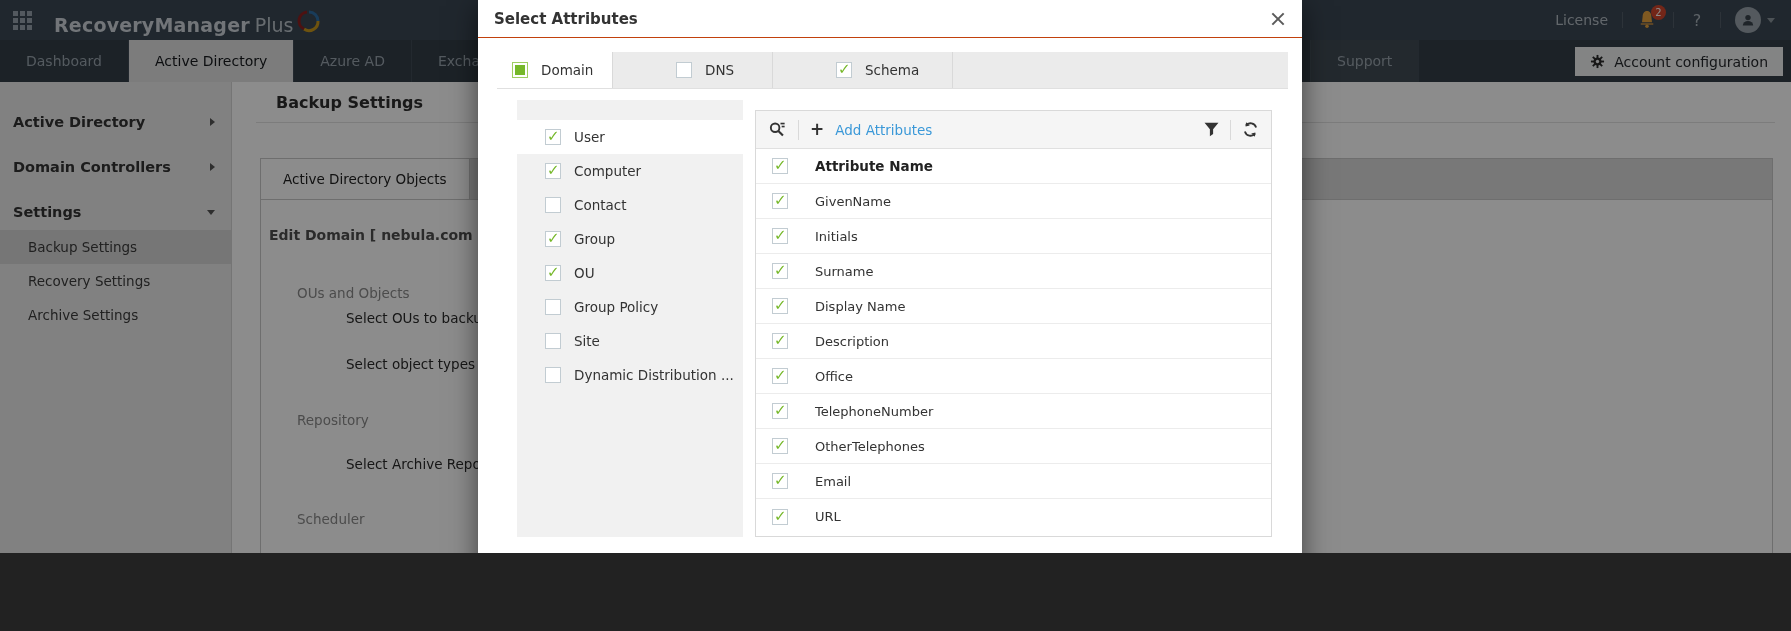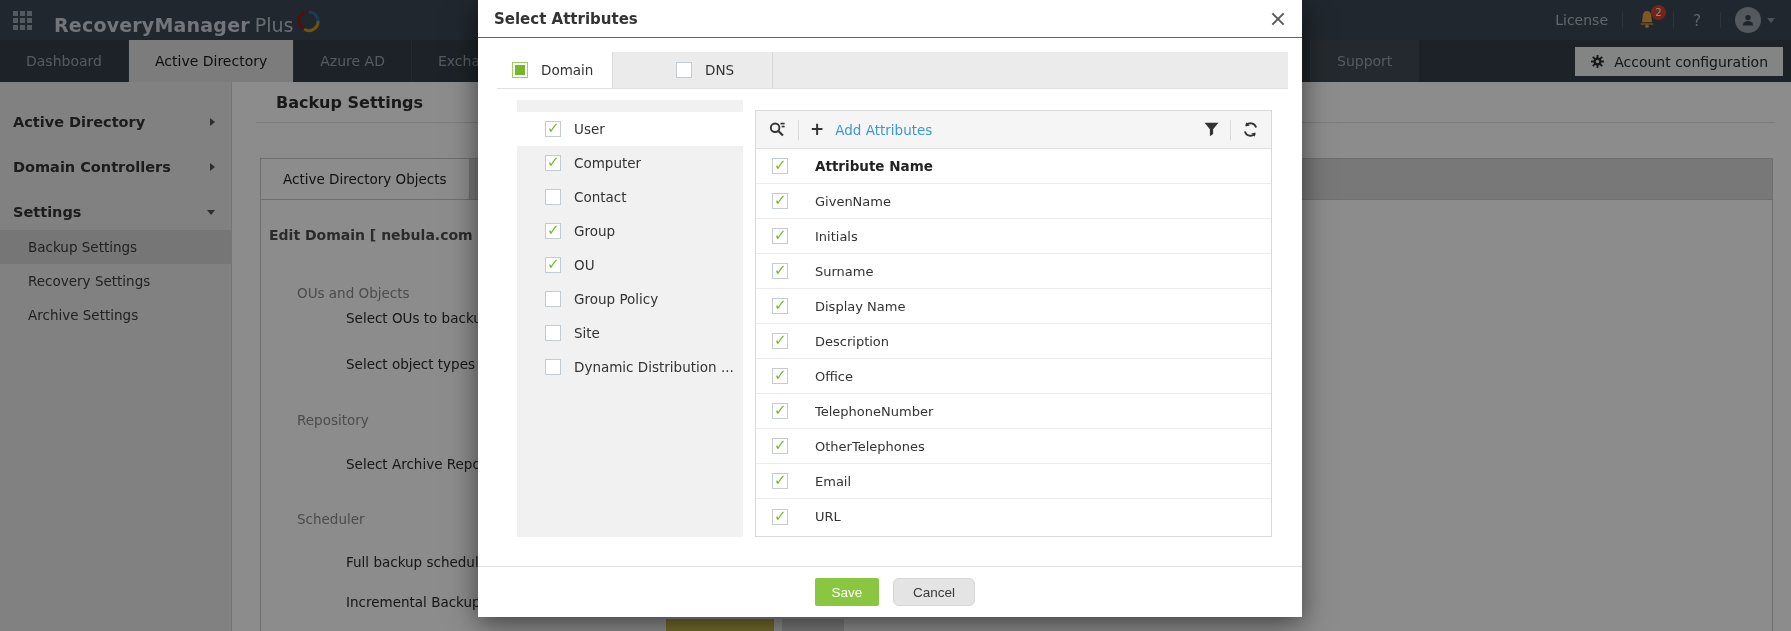--- a/index.html
+++ b/index.html
@@ -1,18 +1,18 @@
 <!DOCTYPE html>
 <html><head>
 <meta charset="utf-8">
 <style>
   * { margin:0; padding:0; box-sizing:border-box; }
   html,body { background:#222; }
   body { font-family:"DejaVu Sans","Liberation Sans",sans-serif; }
-  #stage { position:relative; width:1791px; height:631px; overflow:hidden; background:#f97316; font-size:13px; color:#333; }
+  #stage { position:relative; width:1791px; height:553px; overflow:hidden; background:#f97316; font-size:13px; color:#333; }
 
   
   .app-header { position:absolute; left:0; top:0; width:100%; height:40px; background:#3b4754; display:flex; align-items:center; z-index:1; }
   .grid-icon { margin-left:13px; display:grid; grid-template-columns:repeat(3,5px); grid-template-rows:repeat(3,5px); gap:2px; }
   .grid-icon i { background:#98a3ad; }
   .brand { margin-left:22px; display:flex; align-items:baseline; white-space:nowrap; }
   .brand .b1 { font-size:19px; font-weight:bold; color:#cfd6dc; letter-spacing:.2px; }
   .brand .b2 { font-size:19px; font-weight:normal; color:#bcc5cc; margin-left:5px; }
   .brand svg { position:relative; top:4px; margin-left:2px; }
   .header-right { margin-left:auto; margin-right:16px; display:flex; align-items:center; gap:14px; }
@@ -73,21 +73,21 @@
   .m-tab.t0 { width:116px; } .m-tab.t1 { width:112px; } .m-tab.t2 { width:132px; }
   .m-tab.active { background:#fff; }
 
   
   .cb { position:relative; width:16px; height:16px; background:#fff; border:1px solid #c2ccd2; flex:none; display:inline-block; }
   .cb.checked::after { content:"\2713"; position:absolute; left:1px; top:-3px; font-size:15px; font-weight:bold; color:#76b82a; }
   .cb.partial { border-color:#9fce62; }
   .cb.partial::after { content:""; position:absolute; inset:2px; background:#76b82a; }
 
   
-  .obj-panel { position:absolute; left:39px; top:100px; width:226px; height:437px; background:#f1f1f1; padding-top:12px; }
+  .obj-panel { position:absolute; left:39px; top:100px; width:226px; height:437px; background:#f1f1f1; padding-top:20px; }
   .obj-row { height:34px; display:flex; align-items:center; gap:13px; padding-left:28px; font-size:13.5px; color:#333; }
   .obj-row.selected { background:#fff; }
 
   
   .attr-panel { position:absolute; left:277px; top:110px; width:517px; height:427px; border:1px solid #d9d9d9; background:#fff; }
   .attr-toolbar { height:38px; background:#f5f5f5; border-bottom:1px solid #e0e0e0; display:flex; align-items:center; padding:0 12px; gap:11px; }
   .vdiv { width:1px; height:20px; background:#d9d9d9; }
   .plus-glyph { font-size:17px; font-weight:bold; color:#333; line-height:1; }
   .add-attr { color:#3a98d8; font-size:13.5px; }
   .tb-spacer { flex:1; }
@@ -231,20 +231,24 @@
 
     <div class="modal-tabstrip">
       <div class="m-tab t0 active">
         <span class="cb partial"></span>
         <span>Domain</span>
       </div>
       <div class="m-tab t1">
         <span class="cb"></span>
         <span>DNS</span>
       </div>
+      <div class="m-tab t2">
+        <span class="cb checked"></span>
+        <span>Schema</span>
+      </div>
     </div>
 
     <div class="obj-panel">
       <div class="obj-row selected">
         <span class="cb checked"></span>
         <span>User</span>
       </div>
       <div class="obj-row">
         <span class="cb checked"></span>
         <span>Computer</span>

